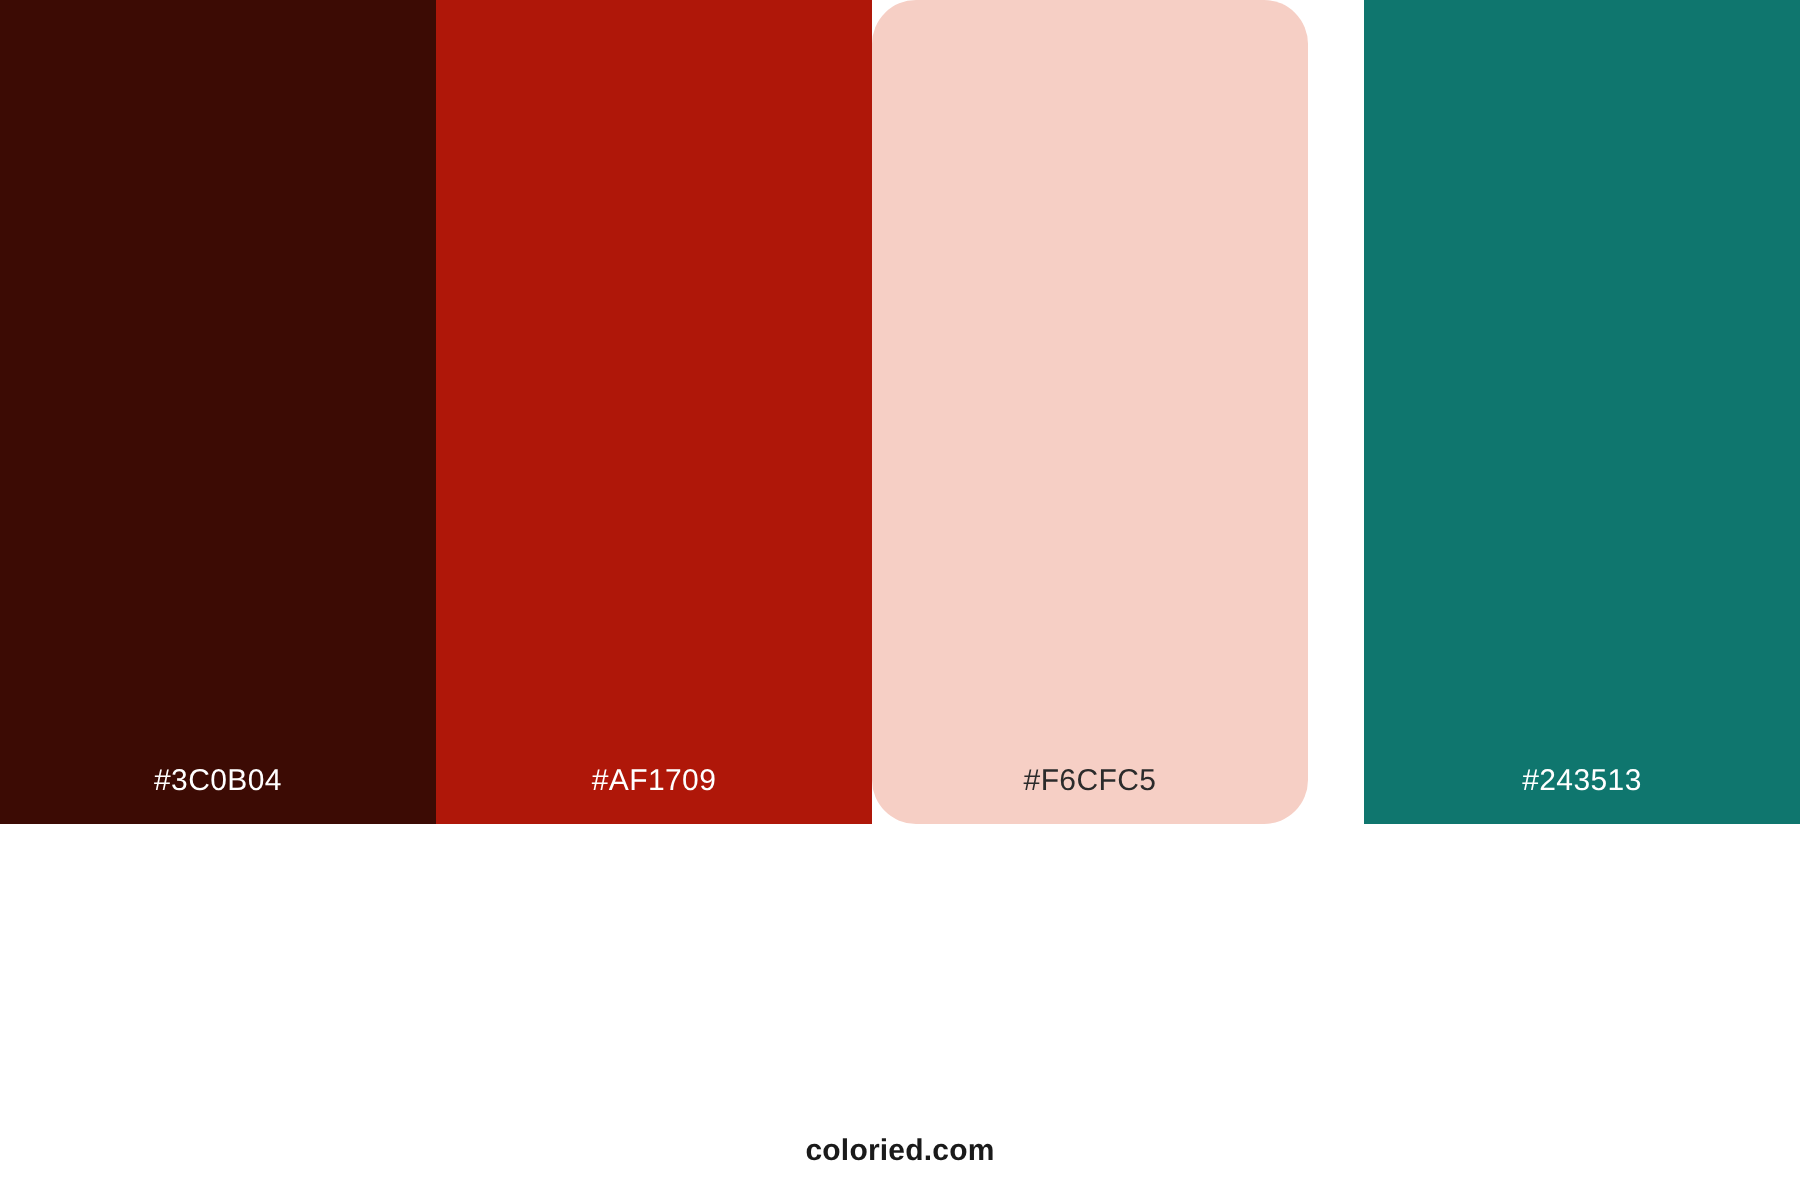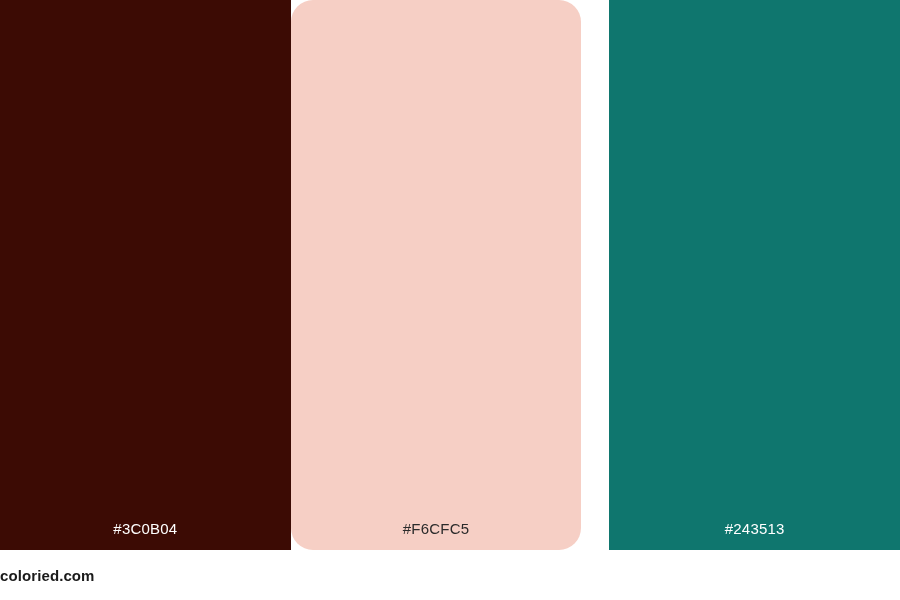--- a/index.html
+++ b/index.html
@@ -24,21 +24,21 @@
   }
   .swatch-strip {
     display: flex;
     flex-direction: row;
     width: 900px;
     height: 550px;
   }
   .swatch {
     flex: 1 1 180px;
     width: 180px;
-    height: 550px;
+    height: 412px;
     position: relative;
     display: flex;
     align-items: flex-end;
     justify-content: center;
     box-sizing: border-box;
   }
   .swatch-label {
     display: block;
     width: 100%;
     text-align: center;
@@ -52,41 +52,44 @@
   }
   .label-light { color: #ffffff; }
   .label-dark  { color: #2b2b2b; }
 
   .footer {
     width: 900px;
     height: 50px;
     background: #ffffff;
     display: flex;
     align-items: center;
-    justify-content: flex-start;
+    justify-content: center;
   }
   .footer-brand {
     font-size: 15px;
     font-weight: 700;
     color: #1a1a1a;
     letter-spacing: 0.1px;
     font-family: "Liberation Sans", "DejaVu Sans", sans-serif;
   }
 </style>
 </head>
 <body>
 
 <div class="palette-page">
 
   <div class="swatch-strip">
 
     <div class="swatch" style="background:#3C0B04;">
       <span class="swatch-label label-light">#3C0B04</span>
     </div>
 
+    <div class="swatch" style="background:#AF1709;">
+      <span class="swatch-label label-light">#AF1709</span>
+    </div>
 
     <div class="swatch" style="background:#F6CFC5;border-radius:22px;">
       <span class="swatch-label label-dark">#F6CFC5</span>
     </div>
 
 
     <div class="swatch" style="background:#0f766e;margin-left:28px;">
       <span class="swatch-label label-light">#243513</span>
     </div>
 

